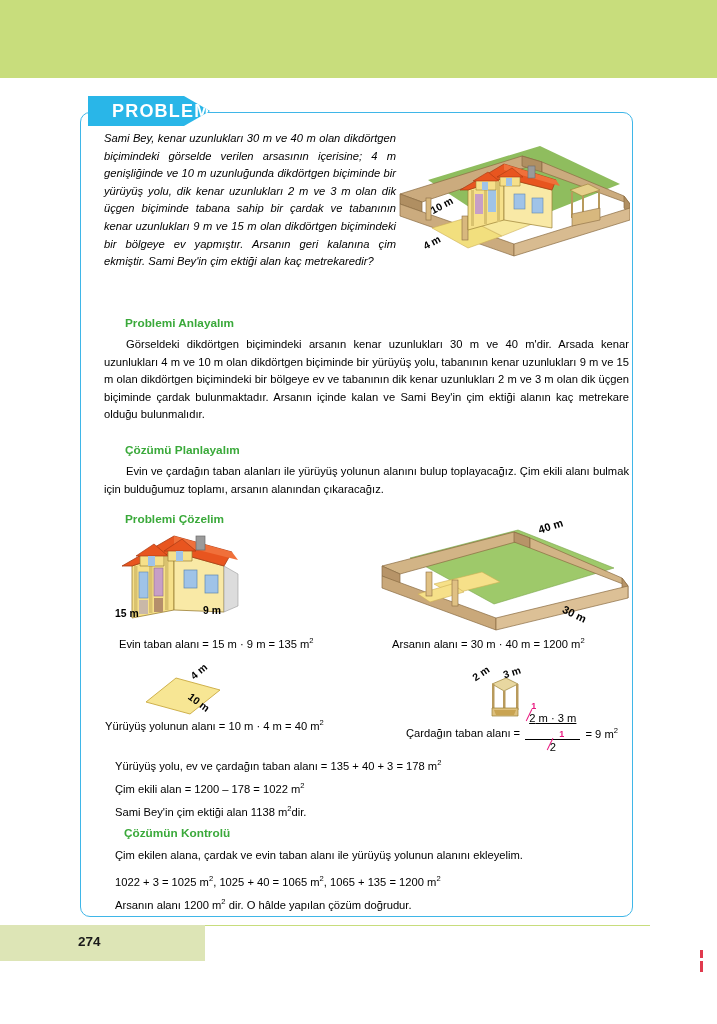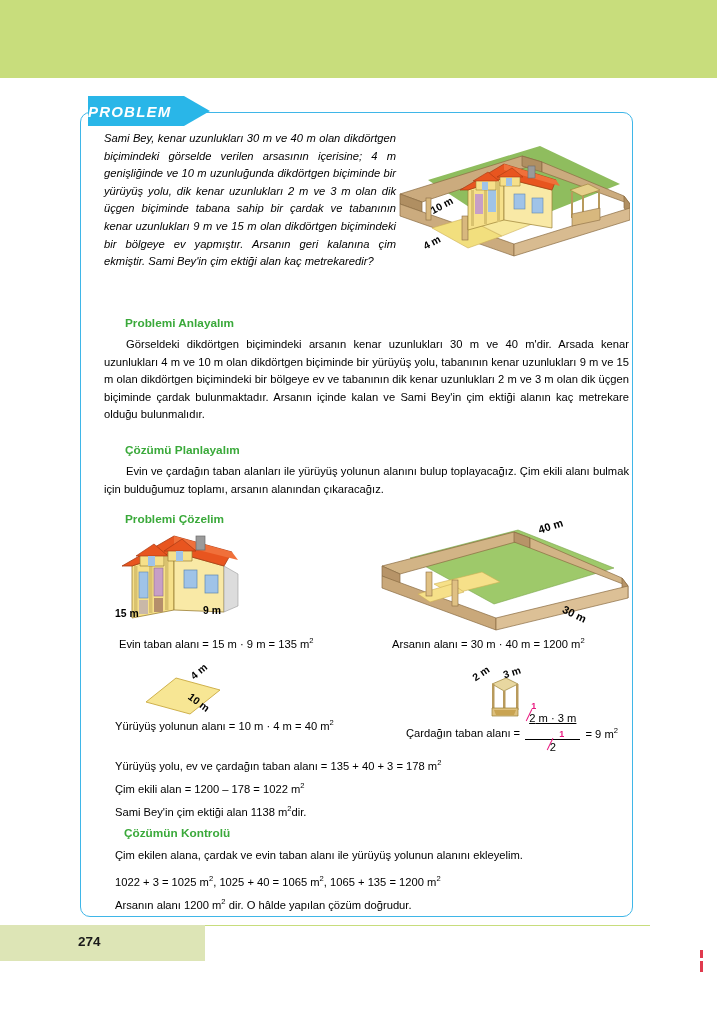--- a/index.html
+++ b/index.html
@@ -18,22 +18,22 @@
   }
 
   
   .pennant{
     position:absolute;left:88px;top:96px;width:122px;height:30px;
     background:#29b6e8;
     clip-path:polygon(0 0, 96px 0, 122px 15px, 96px 30px, 0 30px);
     display:flex;align-items:center;
   }
   .pennant span{
-    color:#fff;font-weight:bold;font-style:italic;font-size:15px;
-    letter-spacing:1.2px;
+    color:#fff;font-weight:bold;font-size:18px;
+    letter-spacing:1.2px;padding-left:24px;
     font-family:"Liberation Sans", sans-serif;
   }
 
   
   .intro{
     position:absolute;left:104px;top:130px;width:292px;
     font-style:italic;font-size:11.2px;line-height:17.6px;text-align:justify;
   }
   .head{
     position:absolute;color:#3aa93a;font-weight:bold;font-size:11.8px;padding-left:9px;
@@ -189,21 +189,21 @@
 <div class="cap" style="left:392px;top:636px;">
   <span>Arsanın alanı = 30 m · 40 m = 1200 m</span><sup>2</sup>
 </div>
 
 <svg class="art" style="left:140px;top:672px;" width="110" height="48" viewBox="0 0 110 48">
   <polygon points="36,6 80,18 50,42 6,30" fill="#f7e694" stroke="#c9a93f" stroke-width="0.9"></polygon>
 </svg>
 <div class="dimlbl" style="left:190px;top:666px;transform:rotate(-40deg);">4 m</div>
 <div class="dimlbl" style="left:187px;top:697px;transform:rotate(37deg);">10 m</div>
 
-<div class="cap" style="left:115px;top:718px;">
+<div class="cap" style="left:105px;top:718px;">
   <span>Yürüyüş yolunun alanı = 10 m · 4 m = 40 m</span><sup>2</sup>
 </div>
 
 <svg class="art" style="left:482px;top:672px;" width="46" height="50" viewBox="0 0 46 50">
   <polygon points="10,12 24,6 36,12 22,19" fill="#e8d7a0" stroke="#9a7f34" stroke-width="0.7"></polygon>
   <rect x="10" y="12" width="2.5" height="26" fill="#b89a5c"></rect>
   <rect x="34" y="12" width="2.5" height="26" fill="#b89a5c"></rect>
   <rect x="21" y="19" width="2.5" height="20" fill="#b89a5c"></rect>
   <polygon points="10,36 36,36 36,44 10,44" fill="#ddc07e" stroke="#9a7f34" stroke-width="0.7"></polygon>
   <polygon points="12,38 34,38 32,43 14,43" fill="#c9a452"></polygon>

